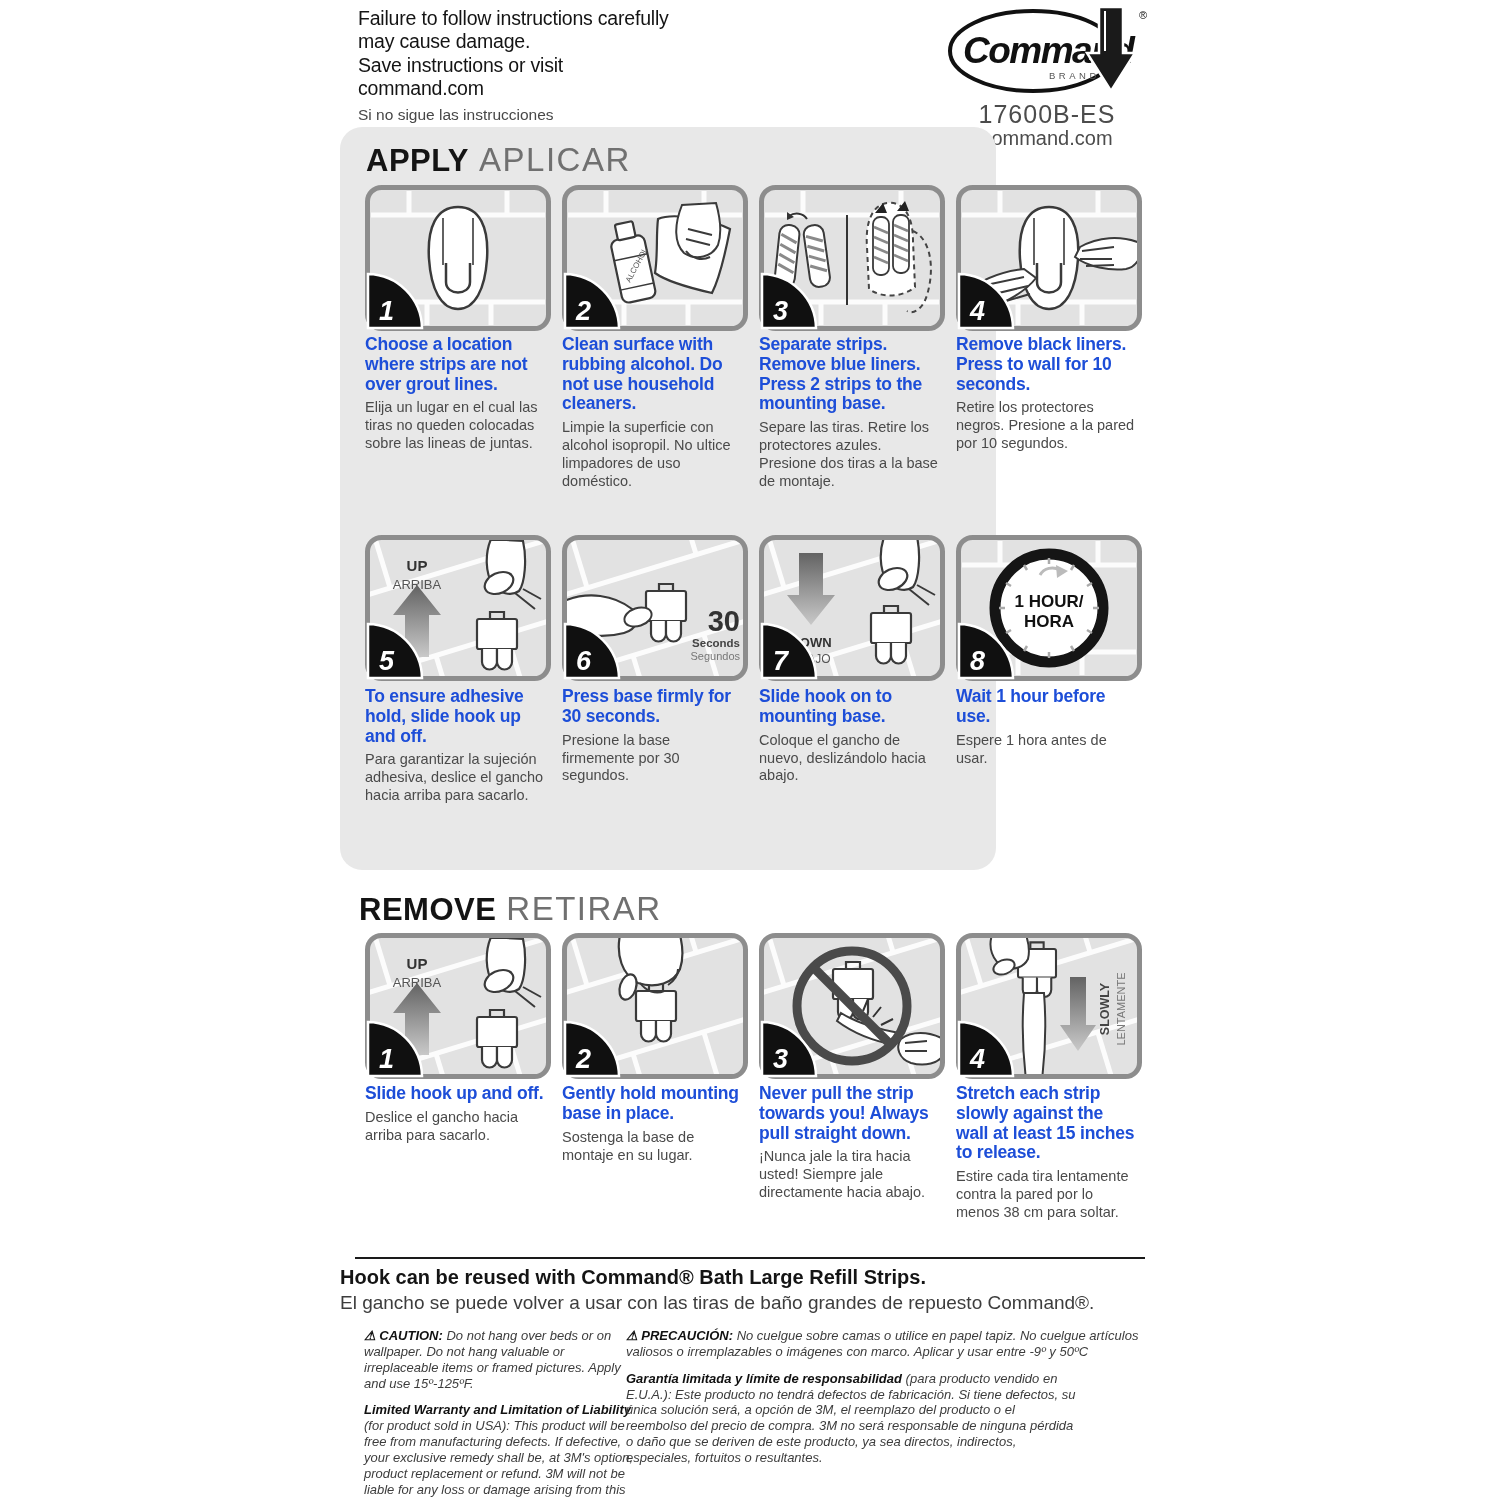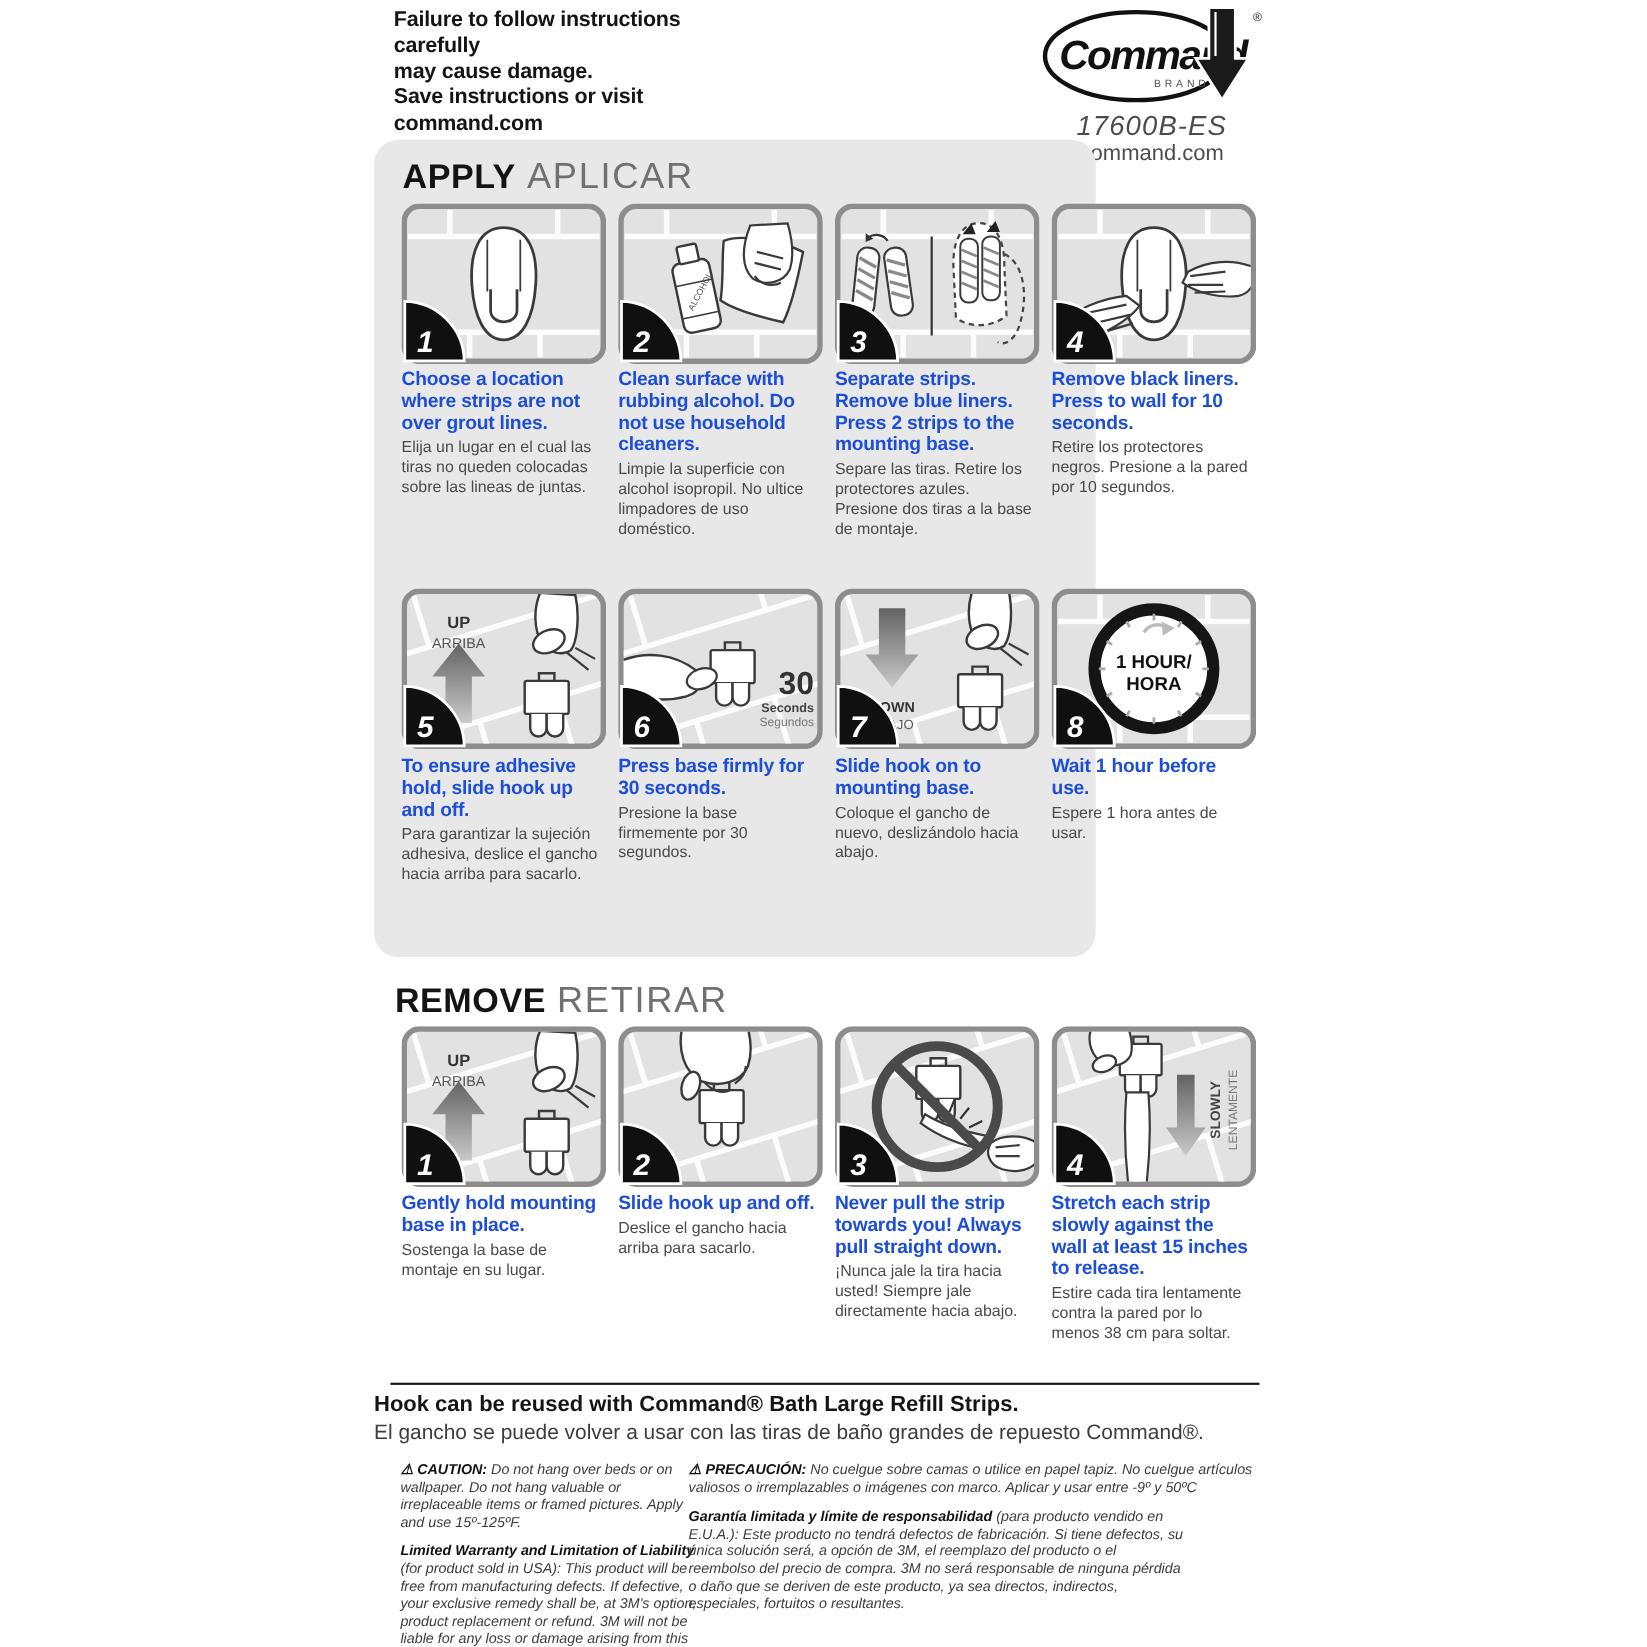--- a/index.html
+++ b/index.html
@@ -1,24 +1,24 @@
 <!DOCTYPE html>
 <html><head>
 <meta charset="utf-8">
 <style>
   html,body{margin:0;padding:0;background:#fff;}
   body{width:1497px;height:1497px;font-family:"Liberation Sans",sans-serif;position:relative;overflow:hidden;color:#111;}
   .abs{position:absolute;}
 
   
-  .warn-bold{font-size:19.5px;font-weight:bold;color:#141414;line-height:1.2;margin:0;letter-spacing:-0.2px;}
+  .warn-bold{font-size:19.5px;font-weight:normal;color:#141414;line-height:1.2;margin:0;letter-spacing:-0.2px;}
   .warn-es{font-size:15.5px;color:#474747;line-height:1.3;margin:0;}
   .warn-es-block{margin-top:4px;}
   .logo-wrap{left:945px;top:5px;width:204px;text-align:center;}
-  .logo-model{font-size:25px;color:#4c4c4c;letter-spacing:1px;line-height:1.05;font-style:italic;}
+  .logo-model{font-size:25px;color:#4c4c4c;letter-spacing:1px;line-height:1.05;}
   .logo-site{font-size:20px;color:#4c4c4c;line-height:1.1;}
 
   
   .panel{left:340px;top:127px;width:656px;height:743px;background:#e8e8e8;border-radius:22px;}
   .sec-head{display:flex;align-items:baseline;gap:10px;}
   .sec-title{font-size:31px;font-weight:bold;color:#141414;letter-spacing:0.5px;}
   .sec-sub{font-size:33px;color:#707070;letter-spacing:1.5px;}
   .apply-head{left:26px;top:14px;}
   .remove-head{left:359px;top:890px;justify-content:center;}
 
@@ -395,26 +395,26 @@
           <text transform="rotate(-90 169 76)" x="169" y="76" text-anchor="middle" font-size="11" fill="#777777">LENTAMENTE</text>
         </g>
         <use href="#badge"></use>
         <text x="14" y="135" font-size="27" font-weight="bold" font-style="italic" fill="#ffffff">4</text>
       </svg>
     </div>
   </div>
 
   <div class="abs texts-row" style="left:365px;top:1084px">
     <div class="step-text">
+      <p class="step-title">Slide hook up and off.</p>
+      <p class="step-desc">Deslice el gancho hacia arriba para sacarlo.</p>
+    </div>
+    <div class="step-text">
       <p class="step-title">Gently hold mounting base in place.</p>
       <p class="step-desc">Sostenga la base de montaje en su lugar.</p>
-    </div>
-    <div class="step-text">
-      <p class="step-title">Slide hook up and off.</p>
-      <p class="step-desc">Deslice el gancho hacia arriba para sacarlo.</p>
     </div>
     <div class="step-text">
       <p class="step-title">Never pull the strip towards you! Always pull straight down.</p>
       <p class="step-desc">¡Nunca jale la tira hacia usted! Siempre jale directamente hacia abajo.</p>
     </div>
     <div class="step-text">
       <p class="step-title">Stretch each strip slowly against the wall at least 15 inches to release.</p>
       <p class="step-desc">Estire cada tira lentamente contra la pared por lo menos 38 cm para soltar.</p>
     </div>
   </div>

